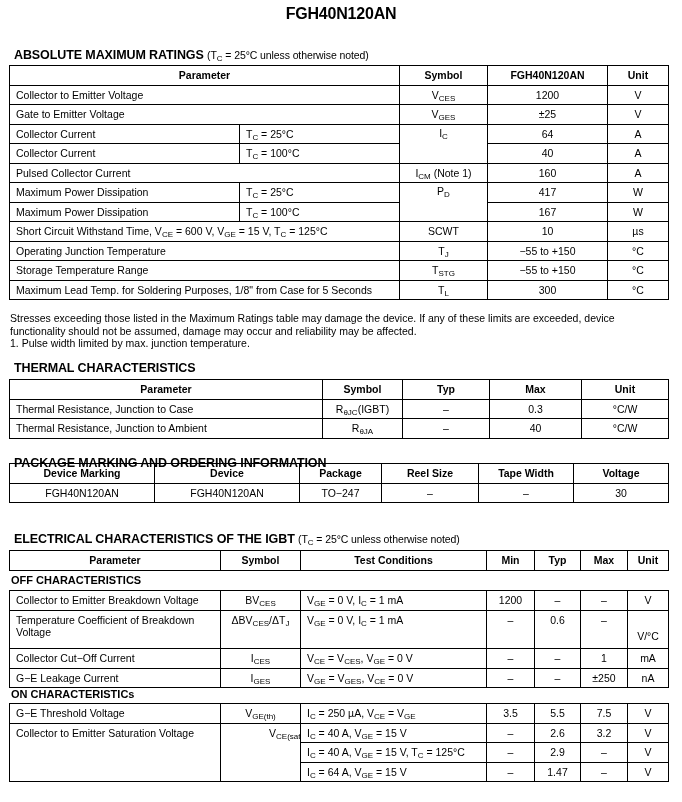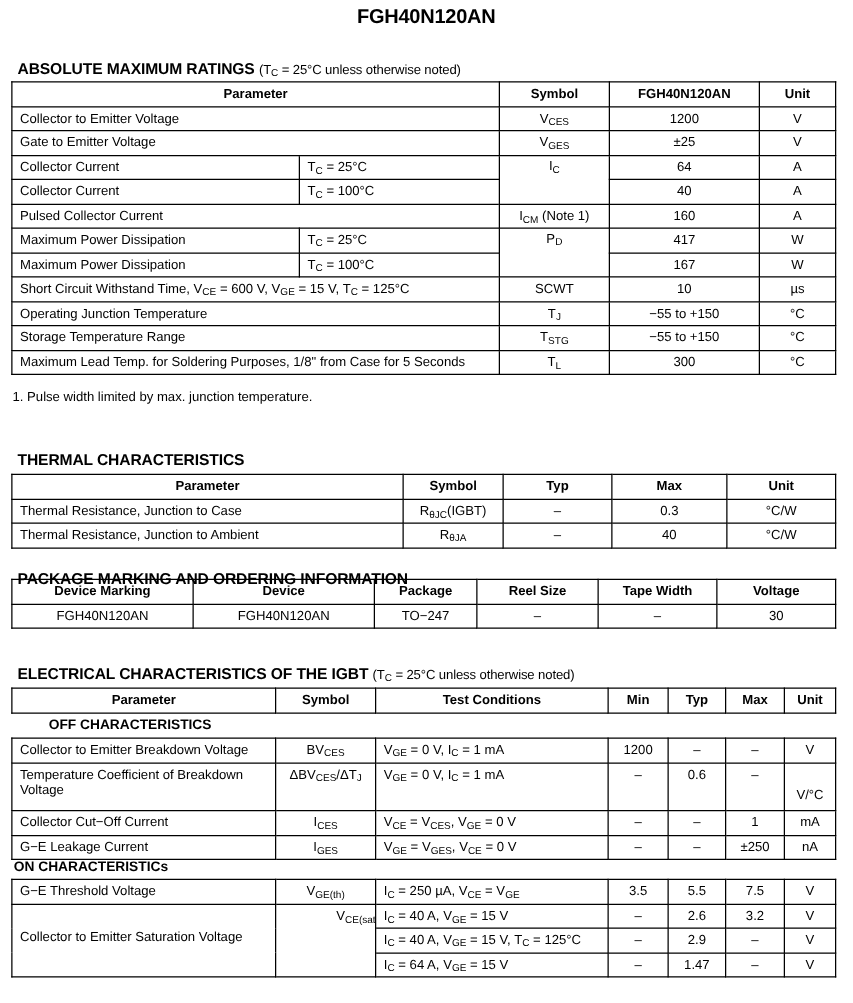--- a/index.html
+++ b/index.html
@@ -123,20 +123,21 @@
   <tr>
     <td colspan="2" class="l">Maximum Lead Temp. for Soldering Purposes, 1/8" from Case for 5 Seconds</td>
     <td class="c"><span>T</span><sub>L</sub></td>
     <td class="c">300</td>
     <td class="c">°C</td>
   </tr>
 </tbody>
   </table>
 
 <div class="note-text">
+  <div>Stresses exceeding those listed in the Maximum Ratings table may damage the device. If any of these limits are exceeded, device functionality should not be assumed, damage may occur and reliability may be affected.</div>
   <div>1.  Pulse width limited by max. junction temperature.</div>
 </div>
 
 <div class="section-title" style="top:361px;">THERMAL CHARACTERISTICS</div>
 <table style="left:9px; top:379px; width:659px;">
   <colgroup>
       <col style="width:313px">
       <col style="width:80px">
       <col style="width:87px">
       <col style="width:92px">
@@ -217,21 +218,21 @@
     <th>Symbol</th>
     <th>Test Conditions</th>
     <th>Min</th>
     <th>Typ</th>
     <th>Max</th>
     <th>Unit</th>
   </tr>
 </tbody>
   </table>
 
-<div class="sub-title" style="top:574px;margin-left:28px;">OFF CHARACTERISTICS</div>
+<div class="sub-title" style="top:574px;">OFF CHARACTERISTICS</div>
 <table style="left:9px; top:590px; width:659px;">
   <colgroup>
       <col style="width:211px">
       <col style="width:80px">
       <col style="width:186px">
       <col style="width:48px">
       <col style="width:46px">
       <col style="width:47px">
       <col style="width:41px">
     </colgroup>
@@ -290,21 +291,21 @@
       <tr>
     <td class="l">G−E Threshold Voltage</td>
     <td class="c"><span>V</span><sub>GE(th)</sub></td>
     <td class="l"><span>I</span><sub>C</sub><span> = 250 µA, V</span><sub>CE</sub><span> = V</span><sub>GE</sub></td>
     <td class="c">3.5</td>
     <td class="c">5.5</td>
     <td class="c">7.5</td>
     <td class="c">V</td>
   </tr>
   <tr>
-    <td class="l" rowspan="3" style="vertical-align:top; padding-top:20px;">Collector to Emitter Saturation Voltage</td>
+    <td class="l" rowspan="3" style="vertical-align:top; padding-top:3px;">Collector to Emitter Saturation Voltage</td>
     <td class="c" rowspan="3" style="vertical-align:top; padding-top:3px;padding-left:48px;"><span>V</span><sub>CE(sat)</sub></td>
     <td class="l"><span>I</span><sub>C</sub><span> = 40 A, V</span><sub>GE</sub><span> = 15 V</span></td>
     <td class="c">–</td>
     <td class="c">2.6</td>
     <td class="c">3.2</td>
     <td class="c">V</td>
   </tr>
   <tr>
     <td class="l"><span>I</span><sub>C</sub><span> = 40 A, V</span><sub>GE</sub><span> = 15 V, T</span><sub>C</sub><span> = 125°C</span></td>
     <td class="c">–</td>

